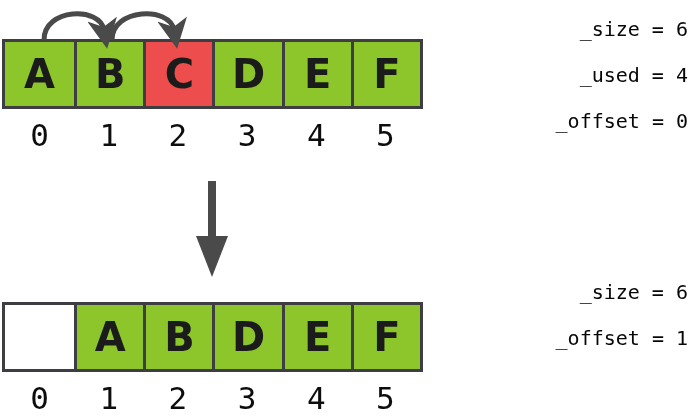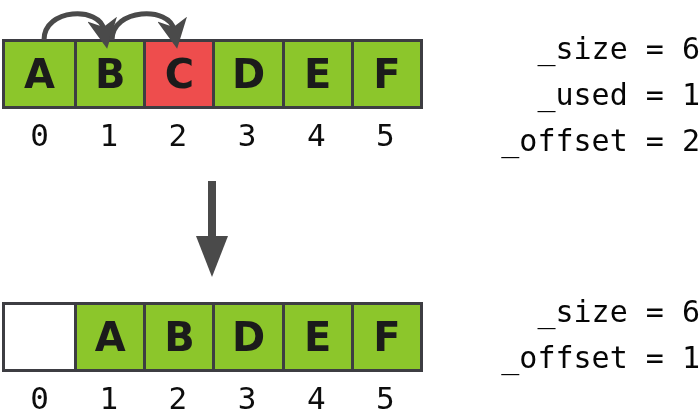--- a/index.html
+++ b/index.html
@@ -52,28 +52,27 @@
     text-align: center;
     font-family: "DejaVu Sans Mono", monospace;
     font-size: 31px;
     color: #0d0d0d;
     line-height: 1;
   }
 
   
   .stats {
     position: absolute;
-    right: 0;
+    right: 12px;
     text-align: right;
     font-family: "DejaVu Sans Mono", monospace;
-    font-size: 30px;
+    font-size: 20px;
     color: #060606;
     line-height: 46px;
     white-space: pre;
-    margin-top: 20px;
   }
   .stats .stat-line { display: block; }
 
   
   .overlay {
     position: absolute;
     left: 0;
     top: 0;
     width: 700px;
     height: 420px;
@@ -94,21 +93,21 @@
 
 <div class="index-row" id="index-before" style="left:5px; top:120px; width:415px;">
     <div class="idx">0</div>
     <div class="idx">1</div>
     <div class="idx">2</div>
     <div class="idx">3</div>
     <div class="idx">4</div>
     <div class="idx">5</div>
   </div>
 
-<div class="stats" id="stats-before" style="top:6px;"><div class="stat-line">_size = 6</div><div class="stat-line">_used = 1</div><div class="stat-line">_offset = 2</div></div>
+<div class="stats" id="stats-before" style="top:6px;"><div class="stat-line">_size = 6</div><div class="stat-line">_used = 4</div><div class="stat-line">_offset = 0</div></div>
 
 <div class="array" id="array-after" style="left:2px; top:302px; width:421px; height:70px;">
     <div class="cell empty"></div>
     <div class="cell green">A</div>
     <div class="cell green">B</div>
     <div class="cell green">D</div>
     <div class="cell green">E</div>
     <div class="cell green">F</div>
   </div>
 

